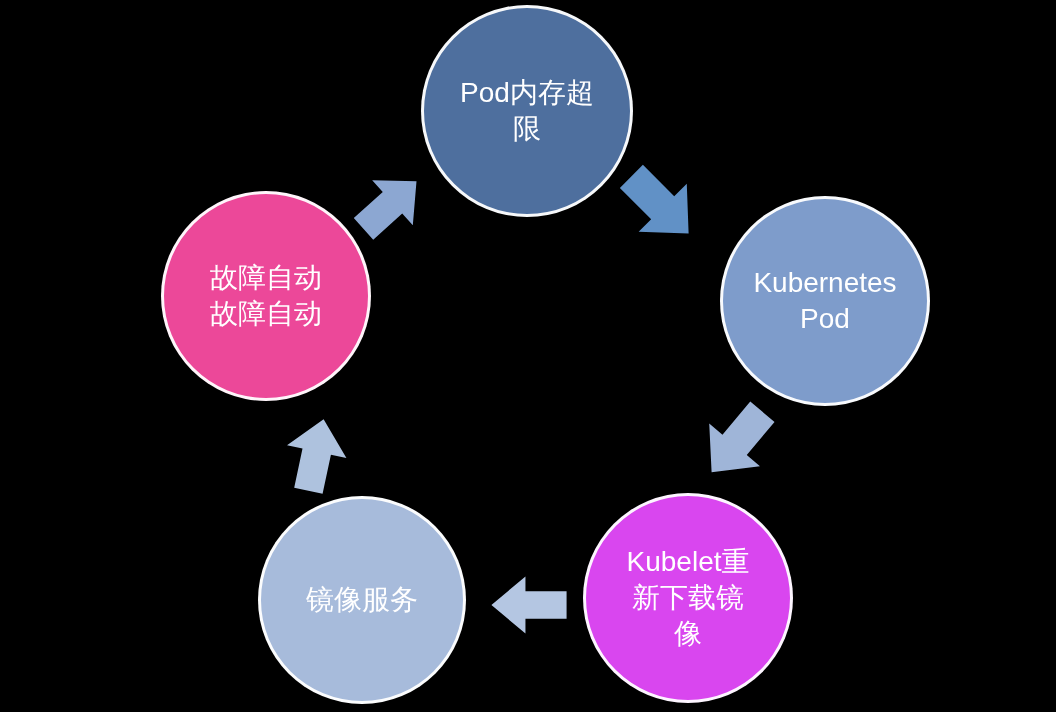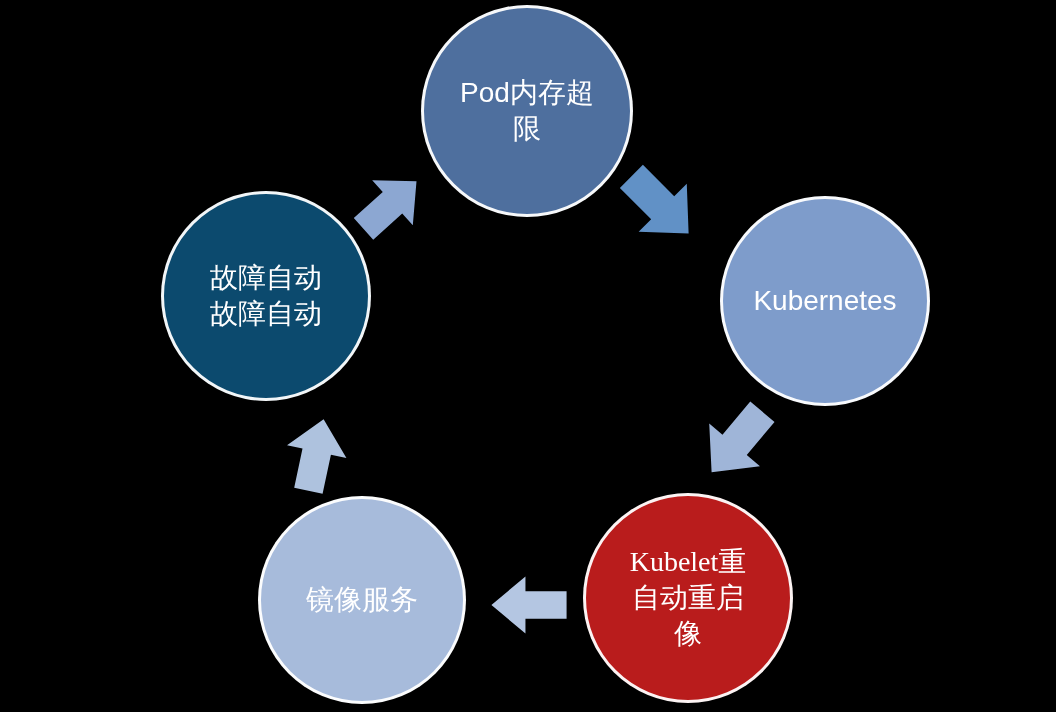--- a/index.html
+++ b/index.html
@@ -58,38 +58,39 @@
   <div class="node node-top" style="background-color: rgb(78, 111, 158);">
     <div class="label">
       <span>Pod内存超</span>
       <span>限</span>
     </div>
   </div>
 
   <div class="node node-right" style="background-color: rgb(126, 156, 203);">
     <div class="label">
       <span>Kubernetes</span>
+      <span>Pod</span>
     </div>
   </div>
 
-  <div class="node node-bottom-right" style="background-color: #b91c1c; font-family: Liberation Serif, serif;">
+  <div class="node node-bottom-right" style="background-color: #d946ef;">
     <div class="label">
       <span>Kubelet重</span>
-      <span>自动重启</span>
+      <span>新下载镜</span>
       <span>像</span>
     </div>
   </div>
 
   <div class="node node-bottom-left" style="background-color: rgb(167, 187, 219); text-align: right;">
     <div class="label">
       <span>镜像服务</span>
     </div>
   </div>
 
-  <div class="node node-left" style="background-color: #0c4a6e; justify-content: center;">
+  <div class="node node-left" style="background-color: #ec4899; justify-content: center;">
     <div class="label">
       <span>故障自动</span>
       <span>故障自动</span>
     </div>
   </div>
 
   <div class="arrow arrow-1">
     <svg viewBox="0 0 100 110" preserveAspectRatio="none">
       <polygon points="50,2 96,50 72,50 72,108 28,108 28,50 4,50" fill="#6191C6"></polygon>
     </svg>

